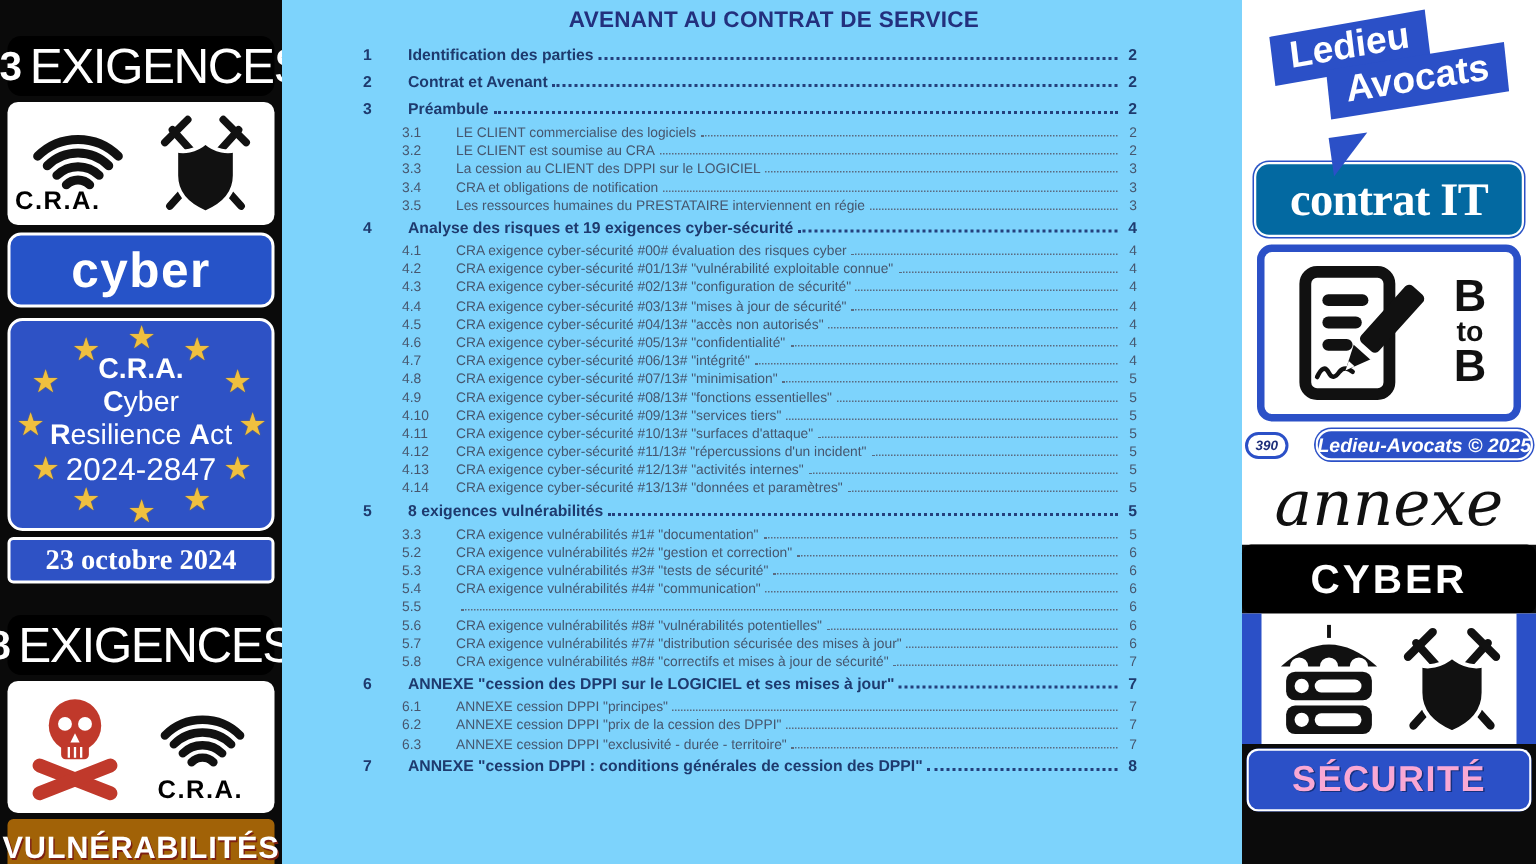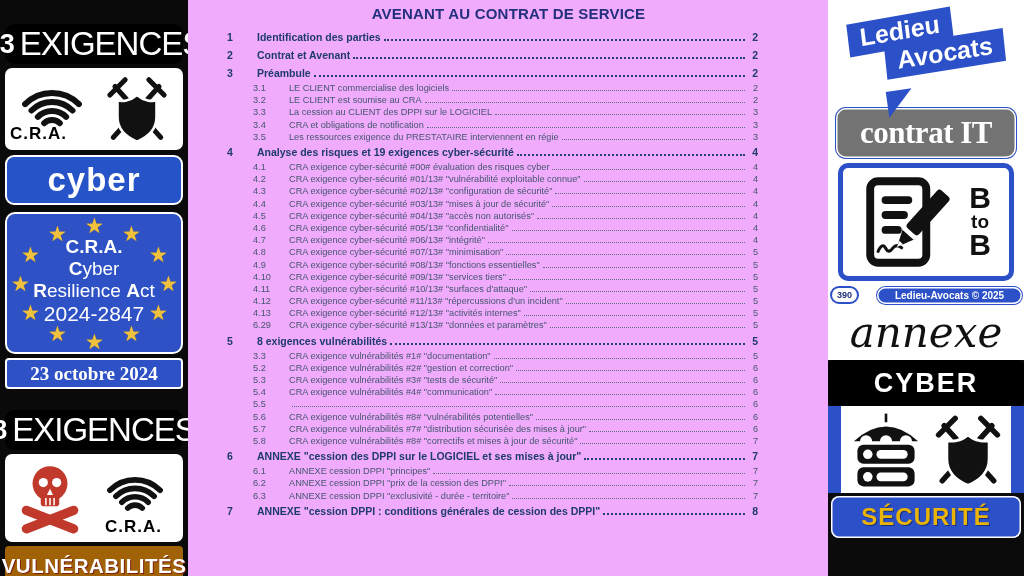--- a/index.html
+++ b/index.html
@@ -21,53 +21,53 @@
   .eu-badge .star{position:absolute;color:#f0c03f;font-size:21px;line-height:1;text-shadow:0 0 1px #b8860b;}
   .eu-text{position:relative;z-index:2;padding-top:22px;line-height:1.15;}
   .eu-text .r1{font-weight:800;font-size:19px;}
   .eu-text .r2,.eu-text .r3{font-weight:400;font-size:19px;}
   .eu-text b{font-weight:800;}
   .eu-text .r4{font-weight:400;font-size:21px;}
   .date-badge{margin-top:4px;background:#2e52c5;border:2px solid #fff;border-radius:4px;height:27px;display:flex;align-items:center;justify-content:center;color:#fff;font-family:"Liberation Serif",serif;font-weight:700;font-size:19px;flex:none;}
   .badge-8{margin-top:21px;}
   .vuln-badge{margin-top:4px;background:#a16207;border-radius:4px;height:40px;display:flex;align-items:center;justify-content:center;color:#fff;font-weight:800;font-size:20.5px;letter-spacing:0.5px;flex:none;text-shadow:1px 1px 0 #7d1f12;}
   
-  .center-col{width:640px;background:#f0abfc;box-sizing:border-box;padding:5px 0 0 1px;}
+  .center-col{width:640px;background:#7dd3fc;box-sizing:border-box;padding:5px 0 0 16px;}
   .doc-title{text-align:center;color:#23307d;font-weight:800;font-size:15px;letter-spacing:0.2px;margin-bottom:6px;}
   .toc{padding:0 70px 0 38px;}
   .toc-row{display:flex;align-items:baseline;}
   .toc-row.l1{color:#1e3a6e;font-weight:700;font-size:10.5px;padding:3px 0;}
   .toc-row.l2{color:#46566e;font-weight:400;font-size:9.2px;padding:1.1px 0;margin-left:26px;}
   .toc-row .num{flex:none;}
   .toc-row.l1 .num{width:30px;}
   .toc-row.l2 .num{width:36px;}
   .toc-row .label{flex:none;white-space:nowrap;}
   .toc-row .leader{flex:1;margin:0 3px;}
   .toc-row.l1 .leader{border-bottom:2px dotted #24407c;}
   .toc-row.l2 .leader{border-bottom:1.6px dotted #5a6b80;}
   .toc-row .page{flex:none;text-align:right;min-width:10px;}
   
   .right-col{width:196px;background:#0b0b0b;display:flex;flex-direction:column;box-sizing:border-box;}
   .right-top{background:#fff;padding-top:10px;flex:none;}
   .bubble{position:relative;width:150px;margin:2px auto 0;transform:rotate(-8deg);height:86px;}
   .bubble .bl1{display:inline-block;background:#2b50c7;color:#fff;font-weight:800;font-size:25px;padding:1px 12px 3px;transform:skewX(-3deg) rotate(-2deg);}
   .bubble .bl2{display:inline-block;background:#2b50c7;color:#fff;font-weight:800;font-size:25px;padding:1px 12px 3px;margin-left:34px;margin-top:-5px;transform:skewX(-3deg) rotate(-1deg);}
   .bubble .tail{position:absolute;left:30px;bottom:-14px;width:0;height:0;border-top:26px solid #2b50c7;border-right:26px solid transparent;}
-  .contrat-badge{margin:10px 8px 0;background:#737373;border-radius:10px;box-shadow:inset 0 0 0 1.5px #fff,0 0 0 1px #2b50c7;height:50px;display:flex;align-items:center;justify-content:center;color:#fff;font-family:"Liberation Serif",serif;font-weight:700;font-size:31px;letter-spacing:-0.5px;}
+  .contrat-badge{margin:10px 8px 0;background:#0369a1;border-radius:10px;box-shadow:inset 0 0 0 1.5px #fff,0 0 0 1px #2b50c7;height:50px;display:flex;align-items:center;justify-content:center;color:#fff;font-family:"Liberation Serif",serif;font-weight:700;font-size:31px;letter-spacing:-0.5px;}
   .btob-box{margin:5px 10px 0;background:#fff;border:5px solid #2b50c7;border-radius:10px;height:104px;display:flex;align-items:center;justify-content:space-evenly;padding:2px;}
   .btob-text{text-align:center;color:#111;font-weight:800;line-height:0.95;}
   .btob-text .bb{font-size:30px;display:block;}
   .btob-text .tt{font-size:19px;display:block;}
-  .pill-row{display:flex;align-items:center;margin:5px 2px 0;gap:18px;}
+  .pill-row{display:flex;align-items:center;margin:5px 2px 0;gap:18px;font-style:italic;}
   .num-oval{flex:none;background:#fff;border:2px solid #2b50c7;border-radius:12px;font-weight:700;font-size:9px;color:#1e2f7a;padding:2px 5px;}
-  .copy-pill{flex:1;background:#2b50c7;border-radius:12px;box-shadow:inset 0 0 0 1.5px #fff,0 0 0 1px #2b50c7;color:#fff;font-weight:700;font-size:10px;text-align:center;padding:3px 0;}
+  .copy-pill{flex:1;background:#2b50c7;border-radius:12px;box-shadow:inset 0 0 0 1.5px #fff,0 0 0 1px #2b50c7;color:#fff;font-weight:700;font-size:13px;text-align:center;padding:3px 0;}
   .annexe-band{background:#fff;text-align:center;font-family:"DejaVu Serif","Liberation Serif",serif;font-style:italic;font-size:42px;color:#111;padding:8px 0 6px;line-height:1;flex:none;}
   .cyber-band{background:#000;border-radius:6px;height:46px;display:flex;align-items:center;justify-content:center;color:#fff;font-weight:800;font-size:27px;letter-spacing:2px;flex:none;}
   .sec-icon-panel{background:#fff;border-left:13px solid #2b50c7;border-right:13px solid #2b50c7;height:87px;display:flex;align-items:center;justify-content:space-evenly;flex:none;}
-  .securite-badge{margin:3px 3px 0;background:#2b50c7;border-radius:8px;box-shadow:inset 0 0 0 1.5px #fff;height:42px;display:flex;align-items:center;justify-content:center;color:#eab308;font-weight:800;font-size:24px;letter-spacing:1px;flex:none;text-shadow:1px 1px 0 #15307e;}
+  .securite-badge{margin:3px 3px 0;background:#2b50c7;border-radius:8px;box-shadow:inset 0 0 0 1.5px #fff;height:42px;display:flex;align-items:center;justify-content:center;color:#f9a8d4;font-weight:800;font-size:24px;letter-spacing:1px;flex:none;text-shadow:1px 1px 0 #15307e;}
 </style>
 </head>
 <body>
 
 <div class="left-col">
 
   <div class="badge-black">
     <span class="bnum">13</span>
     <span class="btxt">EXIGENCES</span>
   </div>
@@ -204,21 +204,21 @@
     <span class="page">3</span>
   </div>
       <div class="toc-row l2">
     <span class="num">3.4</span>
     <span class="label">CRA et obligations de notification</span>
     <span class="leader"></span>
     <span class="page">3</span>
   </div>
       <div class="toc-row l2">
     <span class="num">3.5</span>
-    <span class="label">Les ressources exigence du PRESTATAIRE interviennent en régie</span>
+    <span class="label">Les ressources humaines du PRESTATAIRE interviennent en régie</span>
     <span class="leader"></span>
     <span class="page">3</span>
   </div>
       <div class="toc-row l1">
     <span class="num">4</span>
     <span class="label">Analyse des risques et 19 exigences cyber-sécurité</span>
     <span class="leader"></span>
     <span class="page">4</span>
   </div>
       <div class="toc-row l2">
@@ -293,21 +293,21 @@
     <span class="leader"></span>
     <span class="page">5</span>
   </div>
       <div class="toc-row l2">
     <span class="num">4.13</span>
     <span class="label">CRA exigence cyber-sécurité #12/13# "activités internes"</span>
     <span class="leader"></span>
     <span class="page">5</span>
   </div>
       <div class="toc-row l2">
-    <span class="num">6.29</span>
+    <span class="num">4.14</span>
     <span class="label">CRA exigence cyber-sécurité #13/13# "données et paramètres"</span>
     <span class="leader"></span>
     <span class="page">5</span>
   </div>
       <div class="toc-row l1">
     <span class="num">5</span>
     <span class="label">8 exigences vulnérabilités</span>
     <span class="leader"></span>
     <span class="page">5</span>
   </div>

